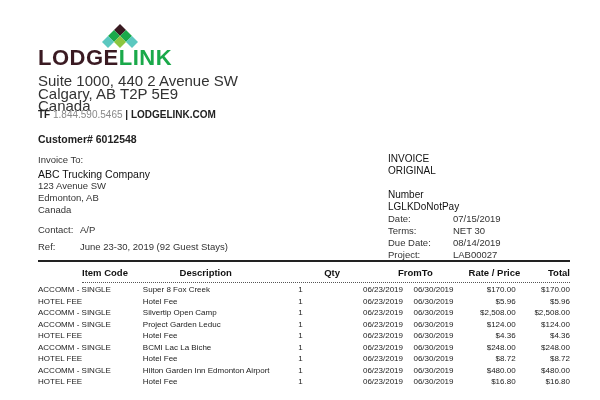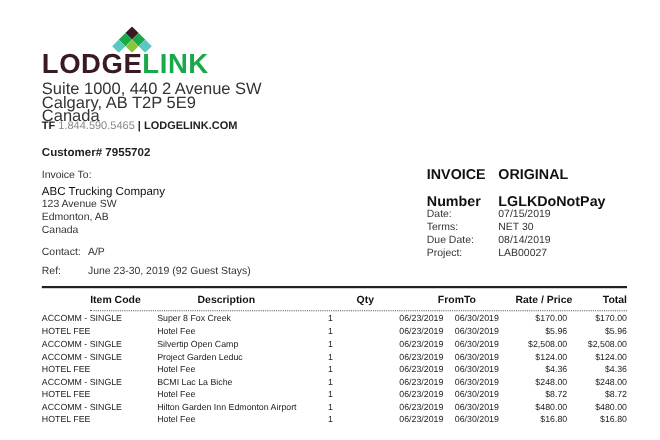--- a/index.html
+++ b/index.html
@@ -1,35 +1,35 @@
 <!DOCTYPE html>
 <html><head>
 <meta charset="utf-8">
 <style>
   html, body { margin:0; padding:0; background:#fff; }
   body { width:600px; height:400px; overflow:hidden; position:relative; font-family:"Liberation Sans", sans-serif; color:#222; }
   .abs { position:absolute; }
   .logo-mark { left:100px; top:24px; width:40px; height:24px; }
-  .brand { left:38px; top:44px; font-size:25px; font-weight:bold; letter-spacing:0.5px; line-height:28px; }
+  .brand { left:38px; top:44px; font-size:22px; font-weight:bold; letter-spacing:0.5px; line-height:28px; }
   .brand .b1 { color:#3a1a22; }
   .brand .b2 { color:#1aa94a; }
   .addr { left:38px; top:75px; font-size:15px; line-height:12.5px; color:#333; }
   .tf { left:38px; top:109px; font-size:10px; color:#888; }
   .tf .tfl { color:#222; font-weight:bold; }
   .tf .site { color:#222; font-weight:bold; }
   .cust { left:38px; top:133px; font-size:10.5px; font-weight:bold; }
   .invto { left:38px; top:154px; font-size:9.5px; line-height:12px; color:#333; }
   .invto .company { font-weight:normal; font-size:10.5px; color:#111; }
   .contact { left:38px; top:224px; font-size:9.5px; color:#333; }
   .ref { left:38px; top:241px; font-size:9.5px; color:#333; }
   .lbl2 { display:inline-block; width:42px; }
   .right-block { left:388px; top:153px; font-size:9.5px; color:#333; }
   .rb-row { display:flex; line-height:12px; }
   .rb-row .k { width:65px; }
-  .rb-row.bold { font-weight:bold; color:#111; font-size:13px; }
+  .rb-row.bold { font-weight:normal; color:#111; font-size:10px;flex-direction:column; }
   .table { left:38px; top:260px; width:532px; }
   .topline { height:2px; background:#222; }
   .thead { display:flex; font-size:9.5px; font-weight:bold; color:#111; height:20px; align-items:center; border-bottom:1px dotted #555;margin-left:44px; }
   .trow { display:flex; font-size:8px; color:#222; height:11.5px; align-items:center; }
   .c1 { width:108px; }
   .c2 { width:160px; }
   .c3 { width:58px; }
   .c4 { width:50px; text-align:right; }
   .c5 { width:52px; text-align:right; }
   .c6 { width:57px; text-align:right; }
@@ -63,21 +63,21 @@
 
 <div class="abs tf">
   <span class="tfl">TF</span>
   <span>1.844.590.5465</span>
   <span class="tfl">|</span>
   <span class="site">LODGELINK.COM</span>
 </div>
 
 <div class="abs cust">
   <span>Customer#</span>
-  <span>7955702</span>
+  <span>6012548</span>
 </div>
 
 <div class="abs invto">
   <div style="margin-bottom:2px;">Invoice To:</div>
   <div class="company">ABC Trucking Company</div>
   <div>123 Avenue SW</div>
   <div>Edmonton, AB</div>
   <div>Canada</div>
 </div>
 

